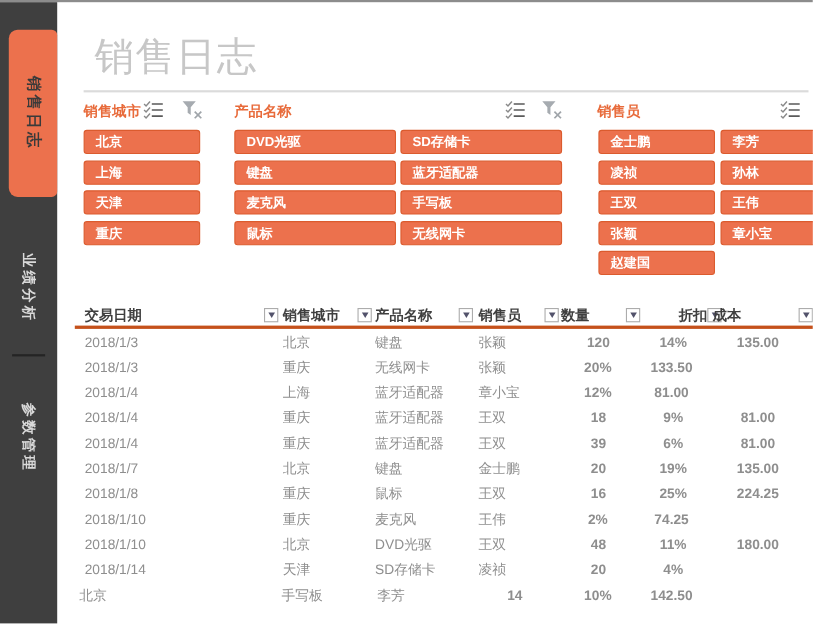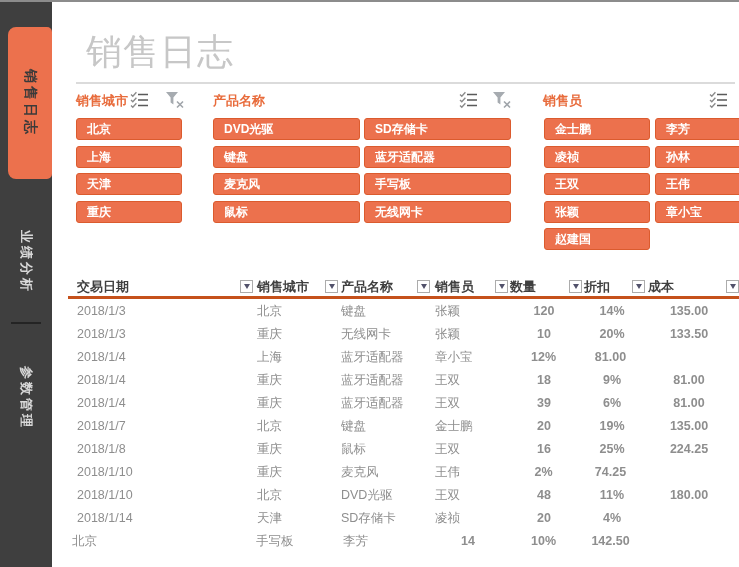--- a/index.html
+++ b/index.html
@@ -52,21 +52,21 @@
 
   
   .tbl-header, .trow {
     position:relative;
     display:grid; grid-template-columns:185px 85px 92px 78px 74px 63px 1fr;
   }
   .tbl-header { position:absolute; left:68px; top:277px; width:671px; height:19px; }
   .hcell { display:flex; align-items:center; justify-content:space-between; font-size:13px; font-weight:bold; color:#3F3F3F; }
   .hcell .hlab { white-space:nowrap; }
   .hc1 .hlab{ padding-left:9px; } .hc2 .hlab{ padding-left:4px; } .hc3 .hlab{ padding-left:3px; }
-  .hc4 .hlab{ padding-left:5px; } .hc5 .hlab{ padding-left:2px; } .hc6 .hlab{ padding-left:2px; }
+  .hc4 .hlab{ padding-left:5px; } .hc5 .hlab{ padding-left:2px; } .hc6 .hlab{ padding-left:2px;margin-left:33px; }
   .hc7 .hlab{ padding-left:3px; }
   .fbtn {
     width:13px; height:13px; flex:0 0 13px; background:#fff; border:1px solid #ACACAC;
     display:flex; align-items:center; justify-content:center; cursor:pointer;
   }
   .fbtn::after { content:""; border-left:3.5px solid transparent; border-right:3.5px solid transparent; border-top:5px solid #52526B; }
   .tbl-rule { position:absolute; left:68px; top:296px; width:671px; height:3px; background:#C5511B; }
   .tbl-body { position:absolute; left:68px; top:300px; width:671px; }
   .trow { height:23px; }
   .td { font-size:12.5px; color:#8E8E8E; line-height:23px; white-space:nowrap; overflow:hidden; }
@@ -201,21 +201,20 @@
         <div class="td c5">120</div>
         <div class="td c6">14%</div>
         <div class="td c7">135.00</div>
       </div>
 
       <div class="trow">
         <div class="td c1">2018/1/3</div>
         <div class="td c2">重庆</div>
         <div class="td c3">无线网卡</div>
         <div class="td c4">张颖</div>
-        <div class="td c5">10</div>
         <div class="td c6">20%</div>
         <div class="td c7">133.50</div>
       </div>
 
       <div class="trow">
         <div class="td c1">2018/1/4</div>
         <div class="td c2">上海</div>
         <div class="td c3">蓝牙适配器</div>
         <div class="td c4">章小宝</div>
         <div class="td c6">12%</div>

